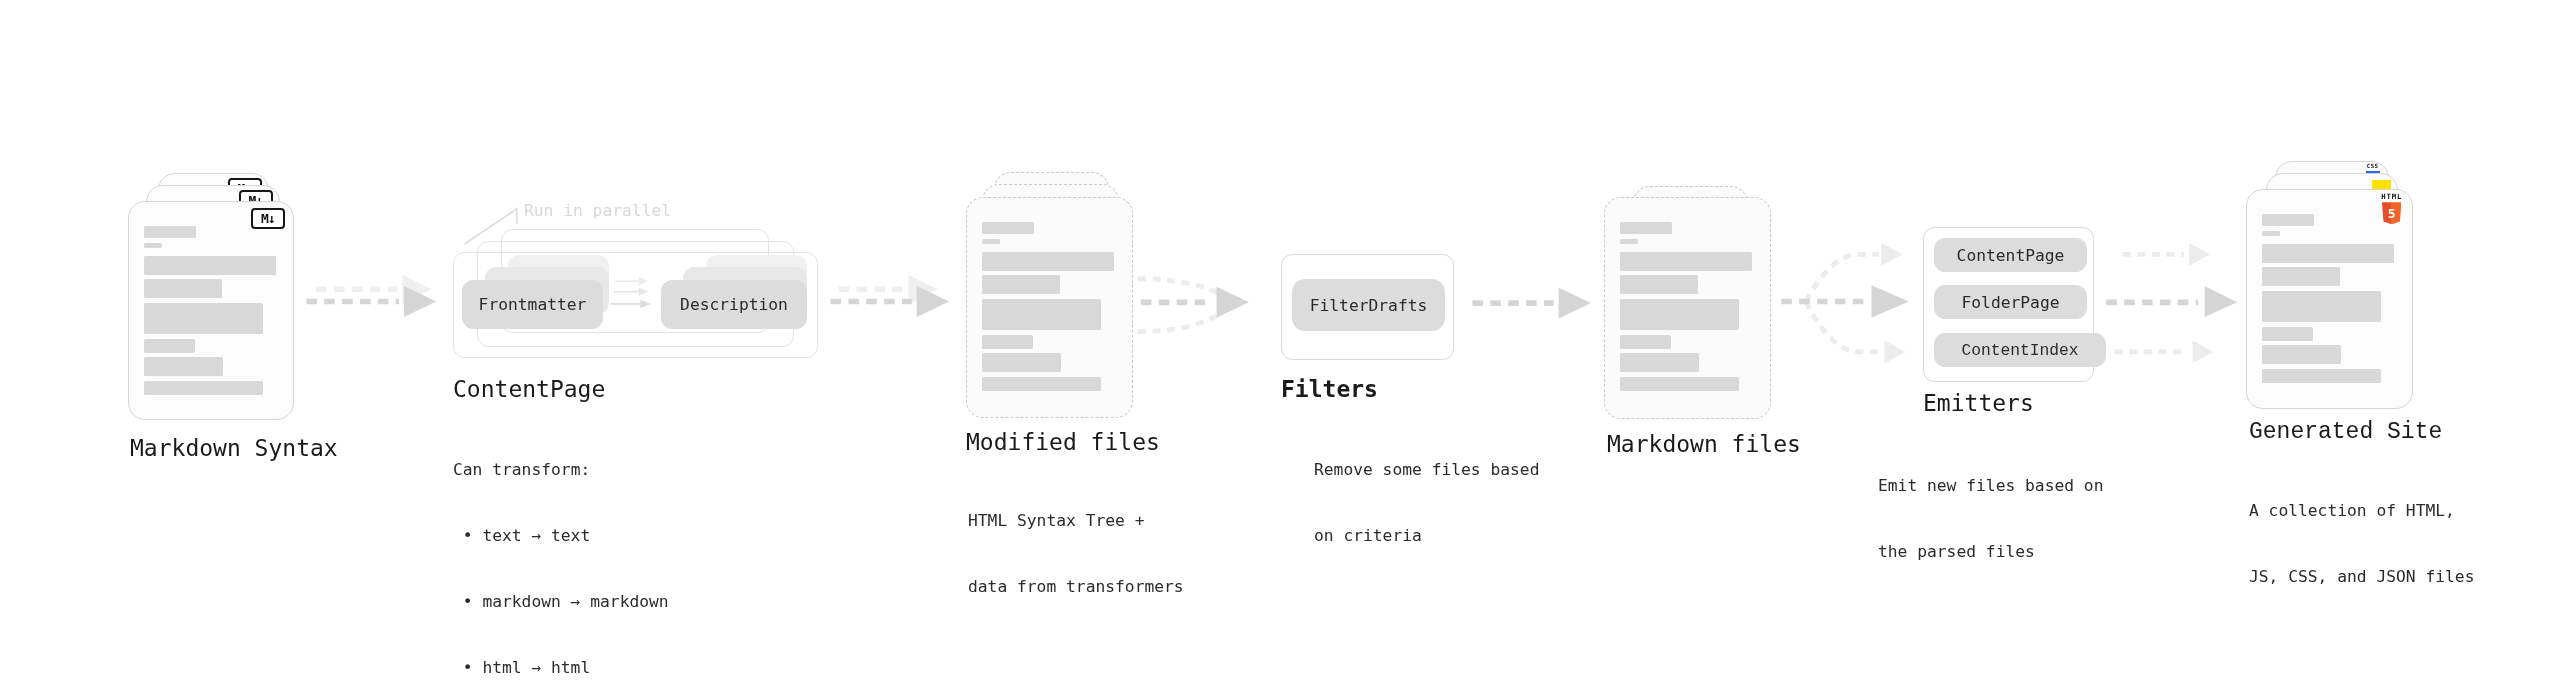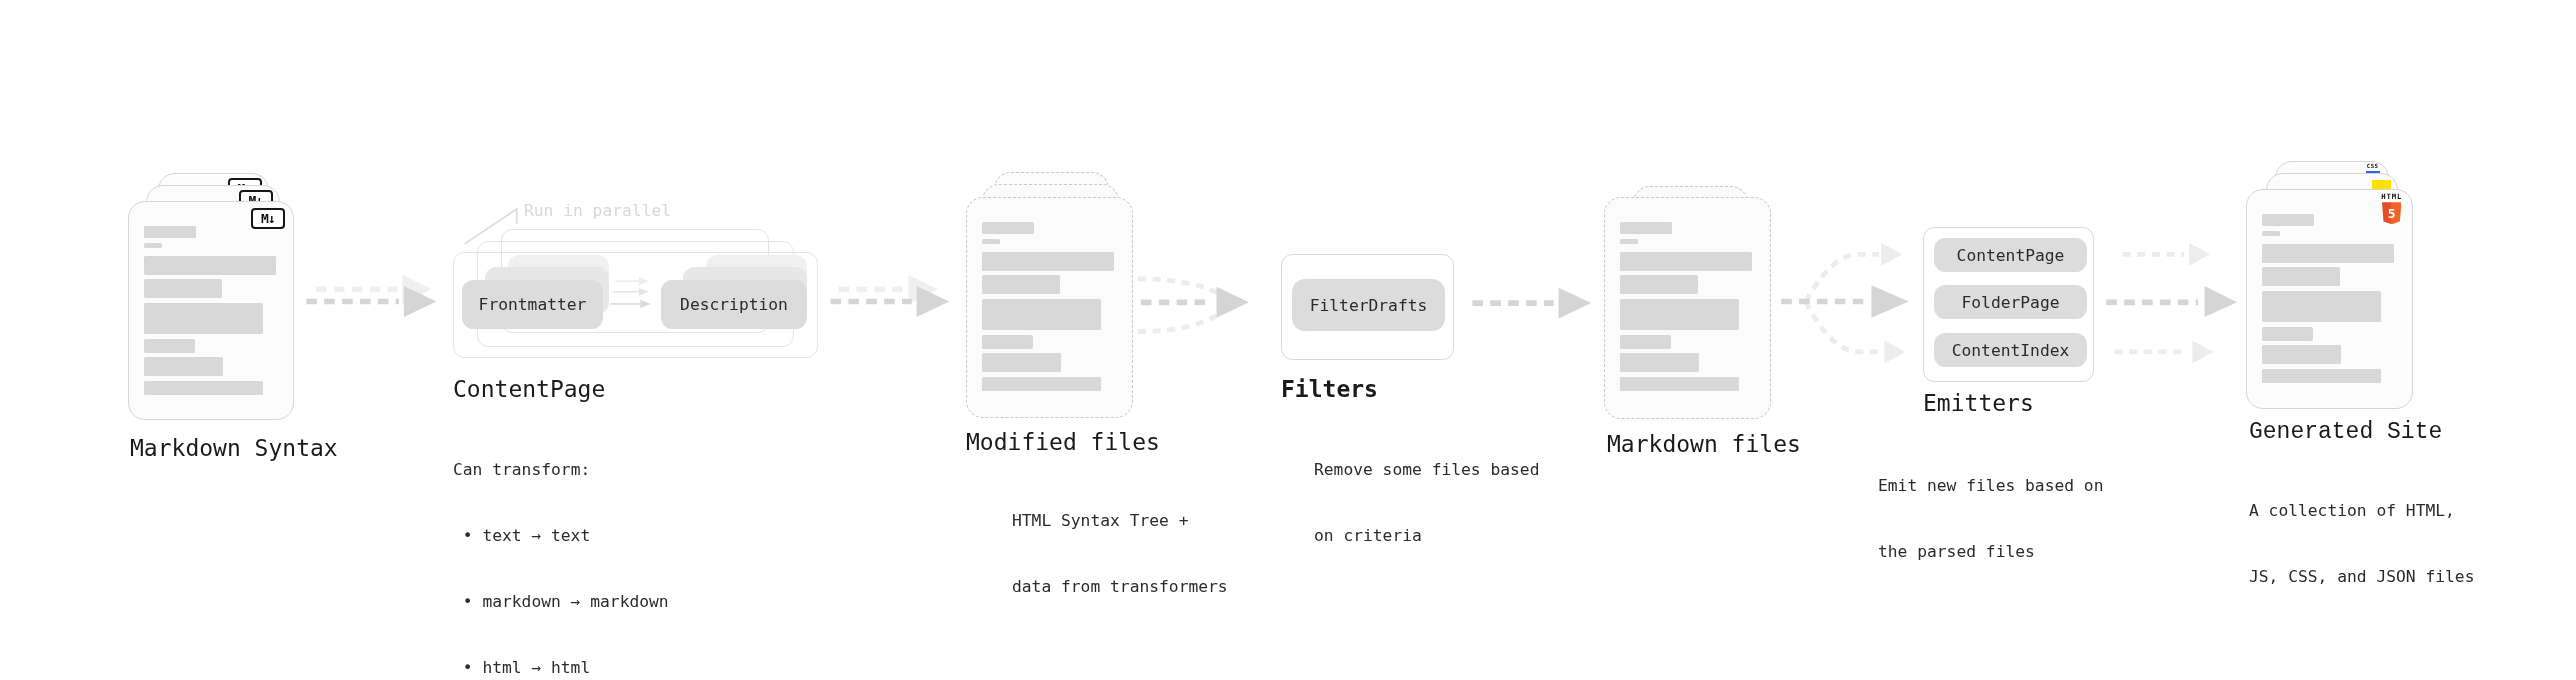--- a/index.html
+++ b/index.html
@@ -101,21 +101,21 @@
         <i style="top:41px;width:18.7px;height:4.9px"></i>
         <i style="top:54px;width:132px;height:18.7px"></i>
         <i style="top:77px;width:78px;height:18.7px"></i>
         <i style="top:101px;width:119px;height:31px"></i>
         <i style="top:137px;width:51px;height:14px"></i>
         <i style="top:155px;width:79px;height:18.7px"></i>
         <i style="top:179px;width:119px;height:14px"></i>
       </div>
     </div>
     <div class="sec-title" style="left:966px;top:430px;">Modified files</div>
-    <div class="sec-desc" style="left:1012px;top:466px;">
+    <div class="sec-desc" style="left:968px;top:466px;">
       <div>HTML Syntax Tree +</div>
       <div>data from transformers</div>
     </div>
   </div>
 
   <div>
     <div class="box" style="left:1281px;top:254px;width:173px;height:106px;"></div>
     <div class="pill" style="left:1292px;top:279px;width:153px;height:52px;border-radius:13px;">FilterDrafts</div>
     <div class="sec-title" style="left:1281px;top:377px;font-weight:bold;">Filters</div>
     <div class="sec-desc" style="left:1314px;top:415px;">
@@ -138,21 +138,21 @@
         <i style="top:179px;width:119px;height:14px"></i>
       </div>
     </div>
     <div class="sec-title" style="left:1607px;top:432px;">Markdown files</div>
   </div>
 
   <div>
     <div class="box" style="left:1923px;top:227px;width:171px;height:155px;"></div>
     <div class="pill" style="left:1934px;top:238px;width:153px;height:34px;">ContentPage</div>
     <div class="pill" style="left:1934px;top:285px;width:153px;height:34px;">FolderPage</div>
-    <div class="pill" style="left:1934px;top:333px;width:153px;height:34px;">ContentIndex</div>
+    <div class="pill" style="left:1934px;top:333px;width:172px;height:34px;font-family:Liberation Mono, monospace;">ContentIndex</div>
     <div class="sec-title" style="left:1923px;top:391px;">Emitters</div>
     <div class="sec-desc" style="left:1878px;top:431px;">
       <div>Emit new files based on</div>
       <div>the parsed files</div>
     </div>
   </div>
 
   <div>
     <div class="file-card" style="left:2275px;top:161px;width:114px;height:73px;">
       <div class="css-badge">

